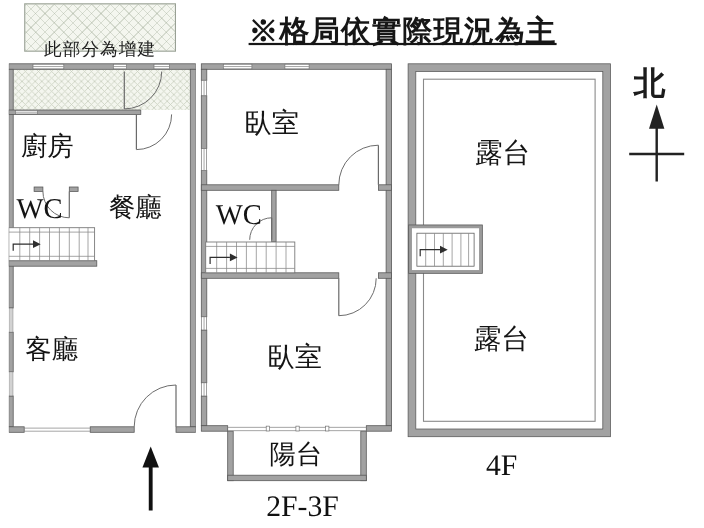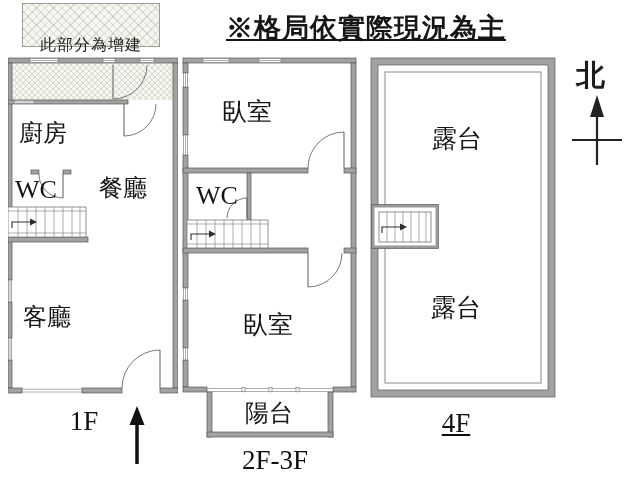--- a/index.html
+++ b/index.html
@@ -13,21 +13,21 @@
       repeating-linear-gradient(45deg, rgba(145,158,135,.30) 0 1px, transparent 1px 6px),
       repeating-linear-gradient(135deg, rgba(145,158,135,.30) 0 1px, transparent 1px 6px),
       #f4f6ef;}
   #annotation-box span{font-size:16px;color:#1d1d1d;letter-spacing:1px;margin-top:40px;}
   #disclaimer{left:226px;top:10px;font-size:27px;font-weight:600;color:#161616;letter-spacing:1px;text-decoration:underline;}
   #north-label{left:576px;top:56px;font-family:"Liberation Sans",sans-serif;
     font-weight:bold;font-size:29px;color:#1c1c1c;}
   .floor-label{font-size:27px;color:#101010;text-align:center;}
   #floor-label-1f{left:44px;top:406px;width:80px;}
   #floor-label-2f3f{left:224px;top:445px;width:102px;}
-  #floor-label-4f{left:416px;top:408px;width:80px;text-decoration:underline;}
+  #floor-label-4f{left:416px;top:408px;width:80px;}
   #watermark{left:142px;top:208px;font-family:"Liberation Sans",sans-serif;font-weight:bold;
     font-size:58px;letter-spacing:4px;color:rgba(150,140,131,0.90);z-index:6;white-space:nowrap;}
   
   .wall{fill:#a2a2a2;stroke:#565656;stroke-width:0.7;}
   .win{fill:#ffffff;stroke:#6f6f6f;stroke-width:0.6;}
   .mid{stroke:#8a8a8a;stroke-width:0.7;}
   .door{stroke:#6a6a6a;stroke-width:0.9;fill:none;}
   .leaf{stroke:#6a6a6a;stroke-width:1.1;}
   .stair-box{fill:#ffffff;stroke:#777777;stroke-width:0.8;}
   .tread{stroke:#8a8a8a;stroke-width:0.7;}
@@ -124,21 +124,20 @@
       <line class="tread" x1="64" y1="151" x2="64" y2="181"></line>
       <line class="tread" x1="72" y1="151" x2="72" y2="181"></line>
       <polyline class="flow" points="4,172 4,166 22,166"></polyline>
       <polygon class="flow-head" points="22,162.5 22,169.5 29,166"></polygon>
     </g>
     <text class="room-label" x="35" y="85" font-size="24" text-anchor="middle">廚房</text>
     <text class="room-label" x="28" y="142" font-size="26" text-anchor="middle">WC</text>
     <text class="room-label" x="115" y="140" font-size="24" text-anchor="middle">餐廳</text>
     <text class="room-label" x="39" y="269" font-size="24" text-anchor="middle">客廳</text>
   </svg>
-  <div id="floor-label-1f" class="abs floor-label">1F</div>
   <svg class="abs" style="left:126px;top:404px;" width="22" height="62" viewBox="0 0 22 62">
     <line x1="11" y1="60" x2="11" y2="16" stroke="#111" stroke-width="3.5"></line>
     <polygon points="11,2 3.5,21 18.5,21" fill="#111"></polygon>
   </svg>
 
   <svg class="abs" style="left:181px;top:56px;" width="178" height="390" viewBox="0 0 178 390">
     <g>
       <rect class="wall" x="2" y="2" width="173" height="5"></rect>
       <rect class="wall" x="2" y="7" width="5" height="10"></rect>
       <rect class="wall" x="2" y="31" width="5" height="48"></rect>

